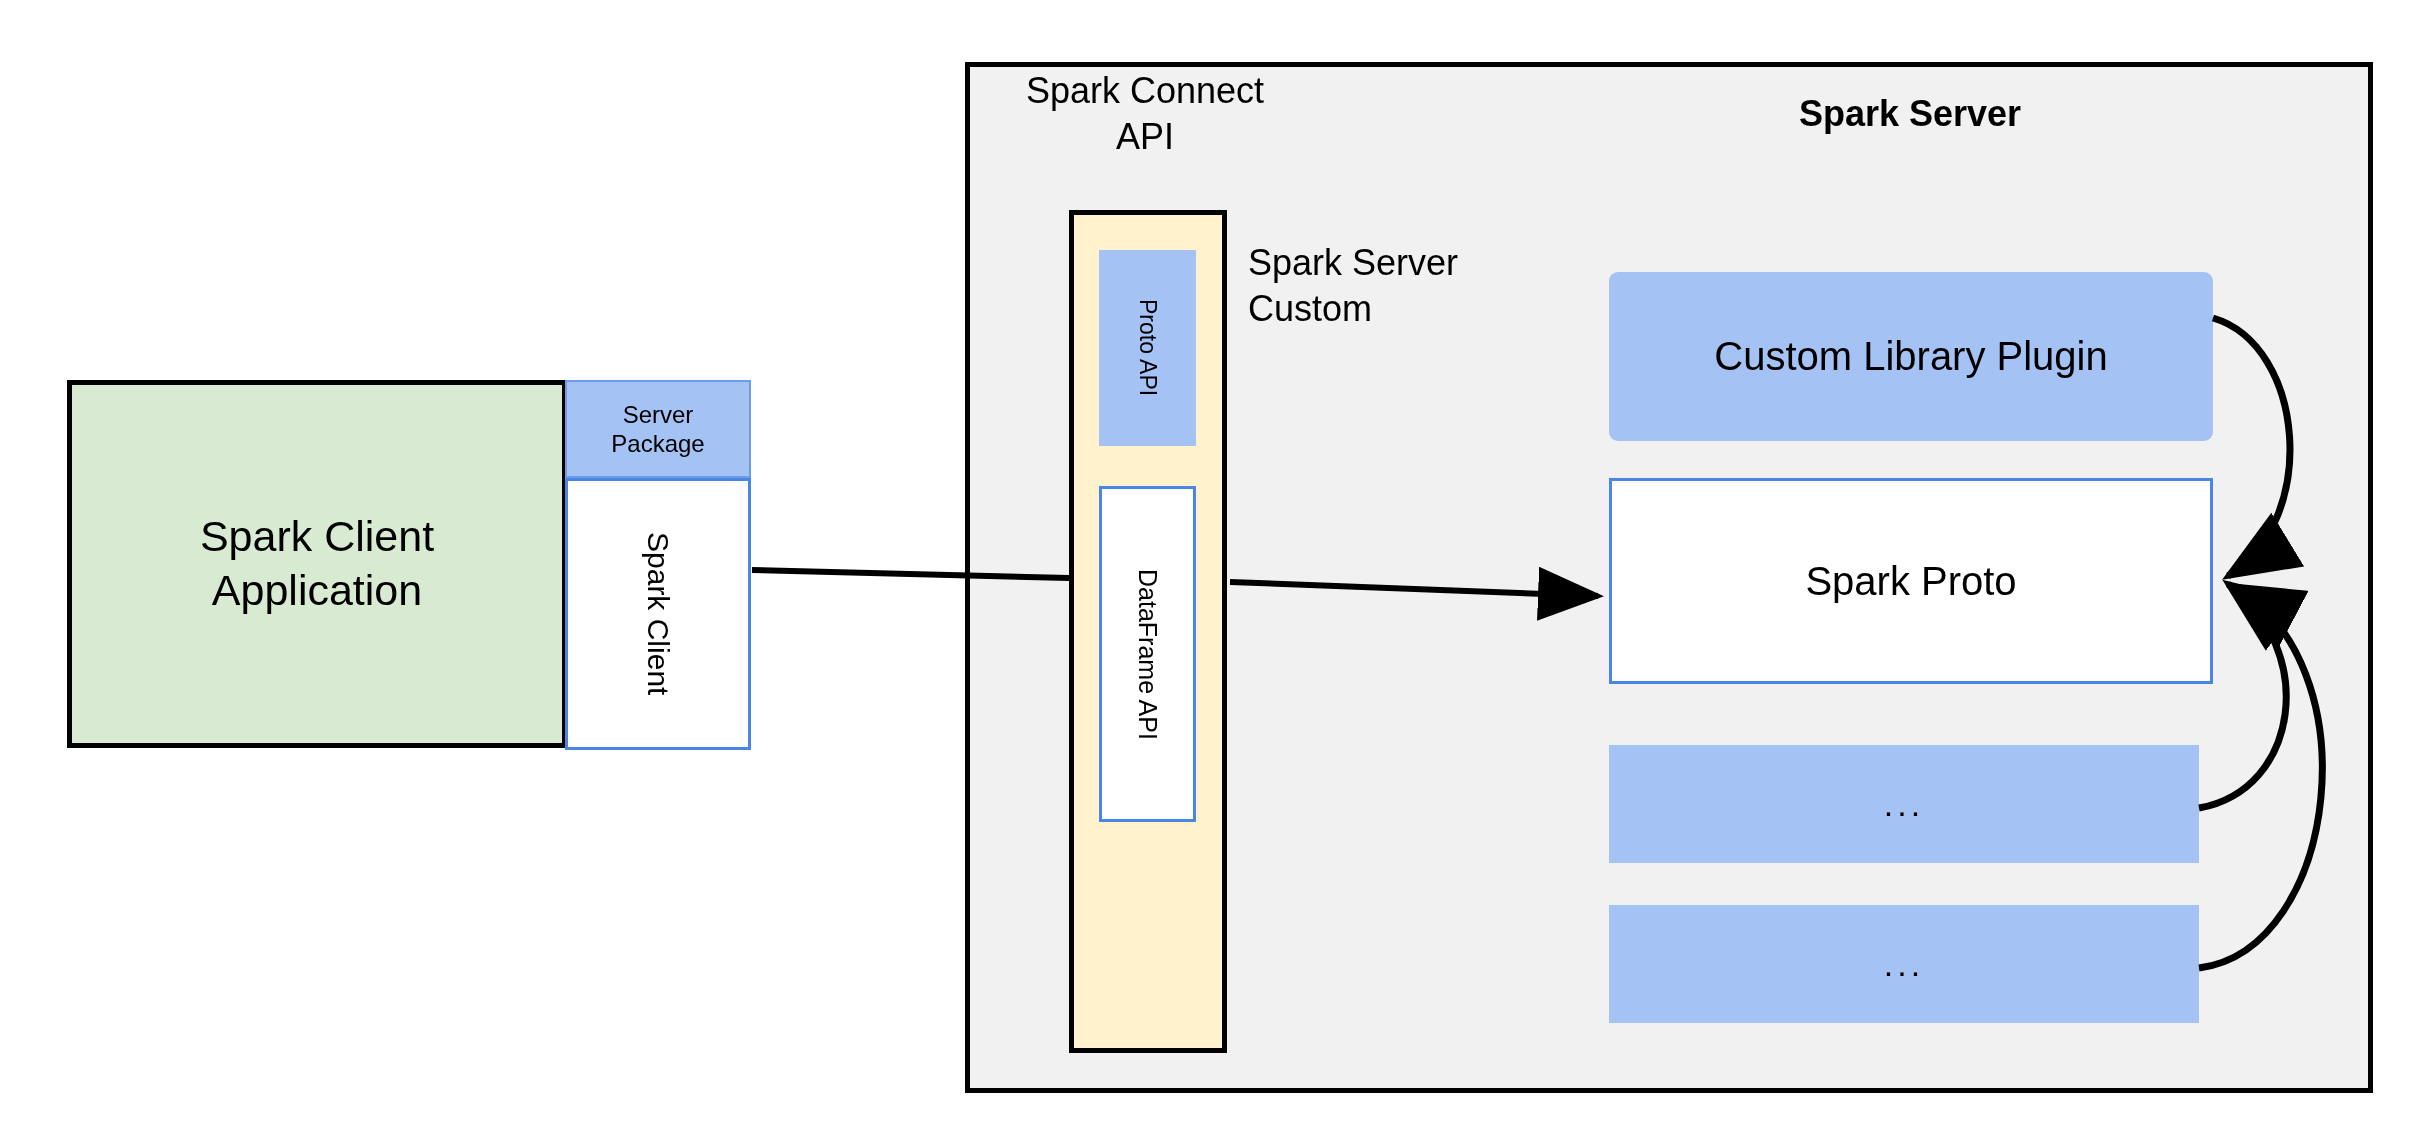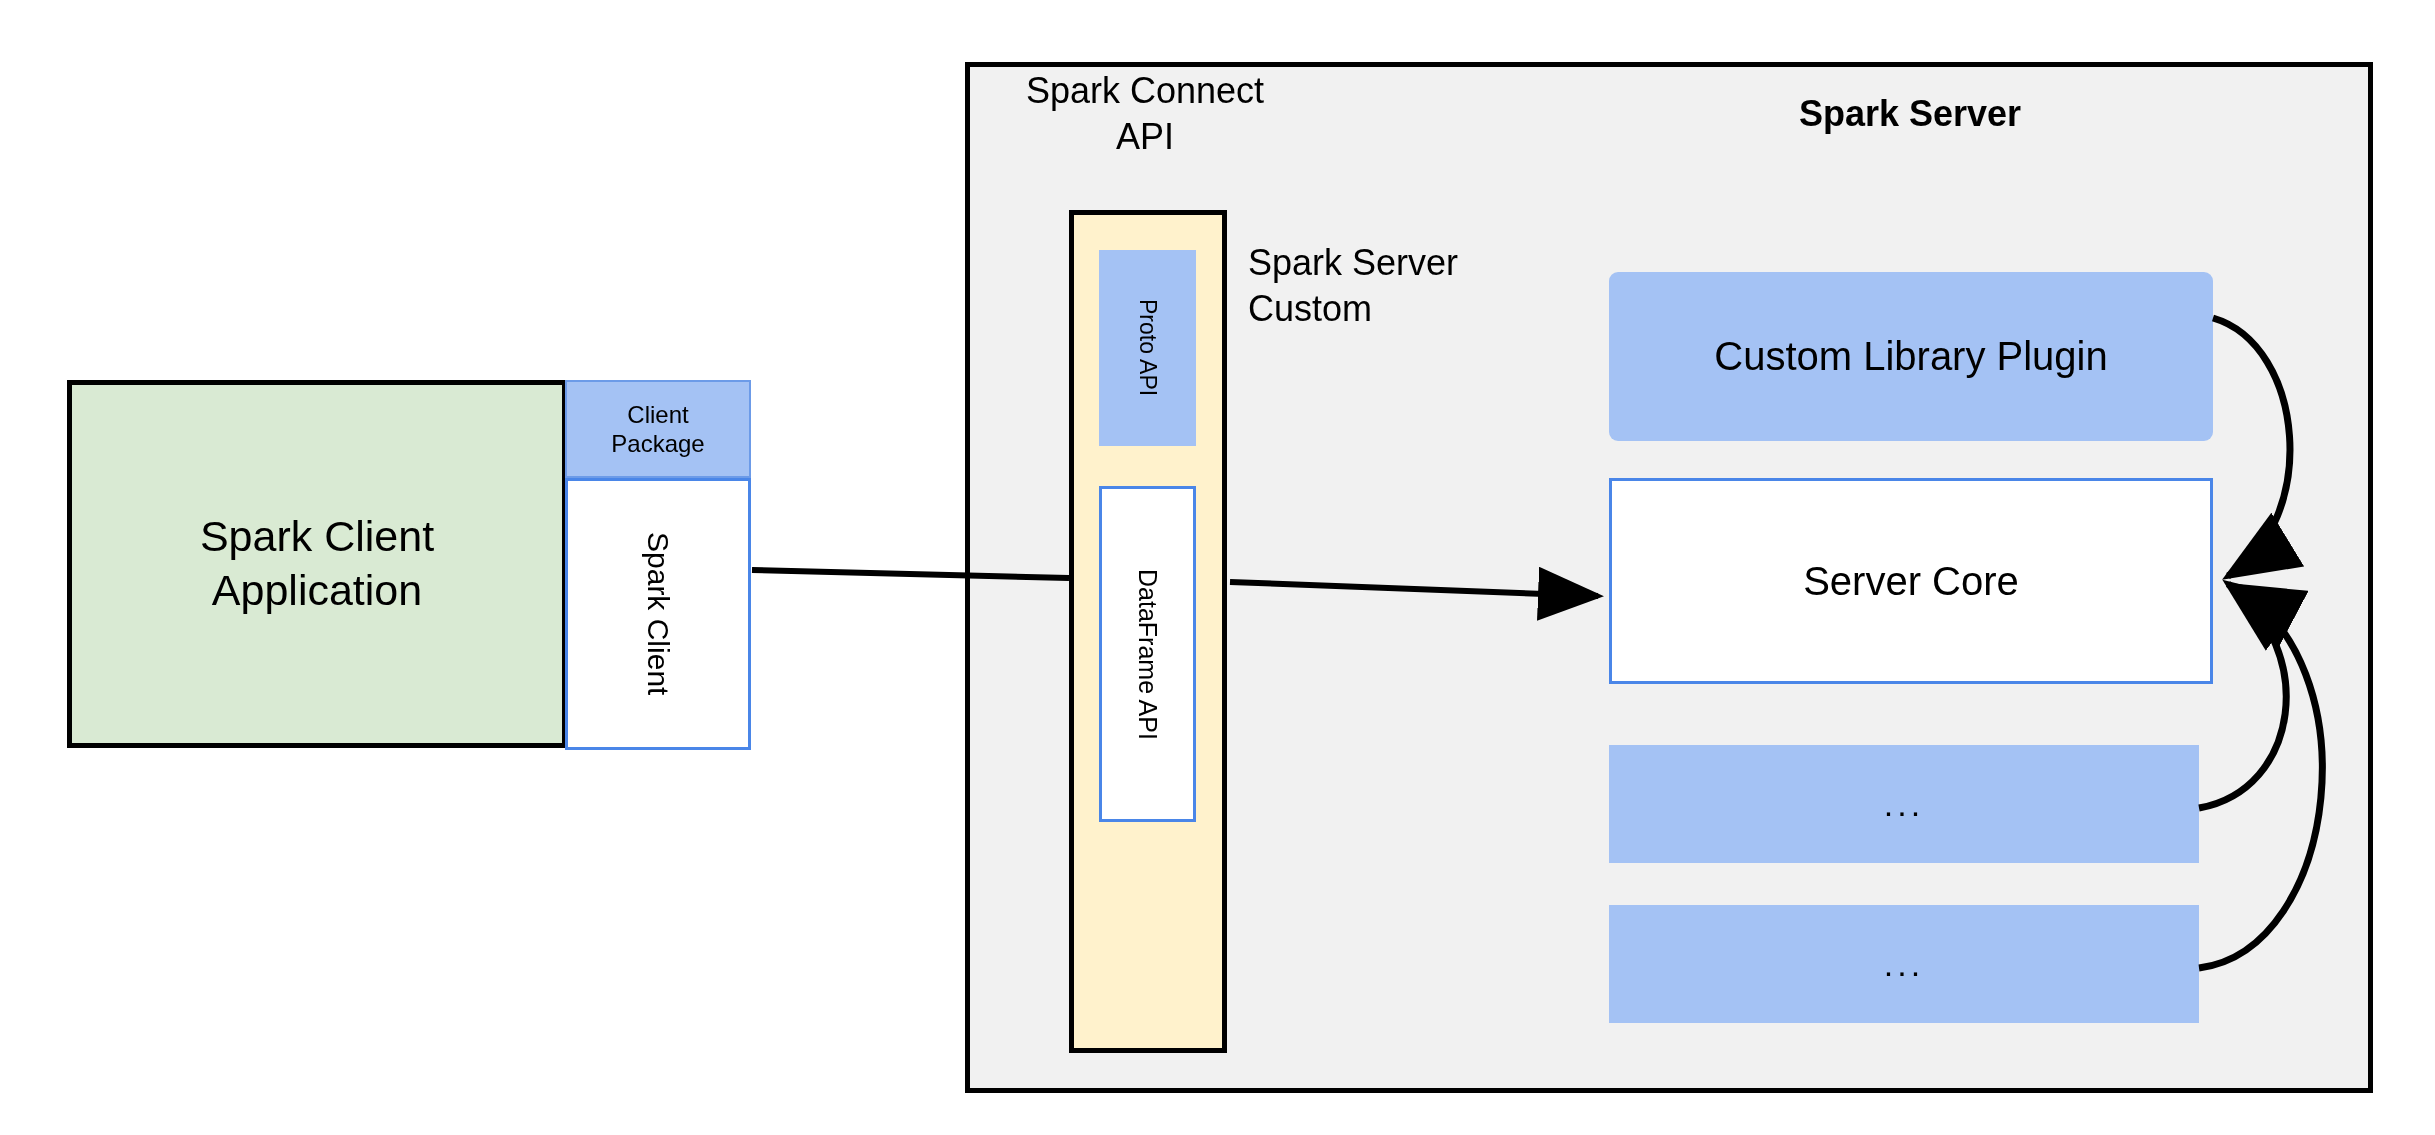--- a/index.html
+++ b/index.html
@@ -174,38 +174,38 @@
     <span class="vtext">Proto API</span>
   </div>
   <div class="box" id="dataframe-api">
     <span class="vtext">DataFrame API</span>
   </div>
 
   <div class="box" id="custom-plugin">
     <span>Custom Library Plugin</span>
   </div>
   <div class="box" id="spark-core">
-    <span>Server Core</span>
+    <span>Spark Proto</span>
   </div>
   <div class="box" id="ellipsis-1">
     <span>...</span>
   </div>
   <div class="box" id="ellipsis-2">
     <span>...</span>
   </div>
 
   <div class="box" id="client-app">
     <span>
       <span>Spark Client</span><br>
       <span>Application</span>
     </span>
   </div>
   <div class="box" id="client-package">
     <span>
-      <span>Client</span><br>
+      <span>Server</span><br>
       <span>Package</span>
     </span>
   </div>
   <div class="box" id="spark-client">
     <span class="vtext">Spark Client</span>
   </div>
 
   <svg id="connectors" viewBox="0 0 2435 1135">
     <defs>
       <marker id="arrowhead" markerWidth="11" markerHeight="9" refX="10" refY="4.5" orient="auto" markerUnits="strokeWidth">

